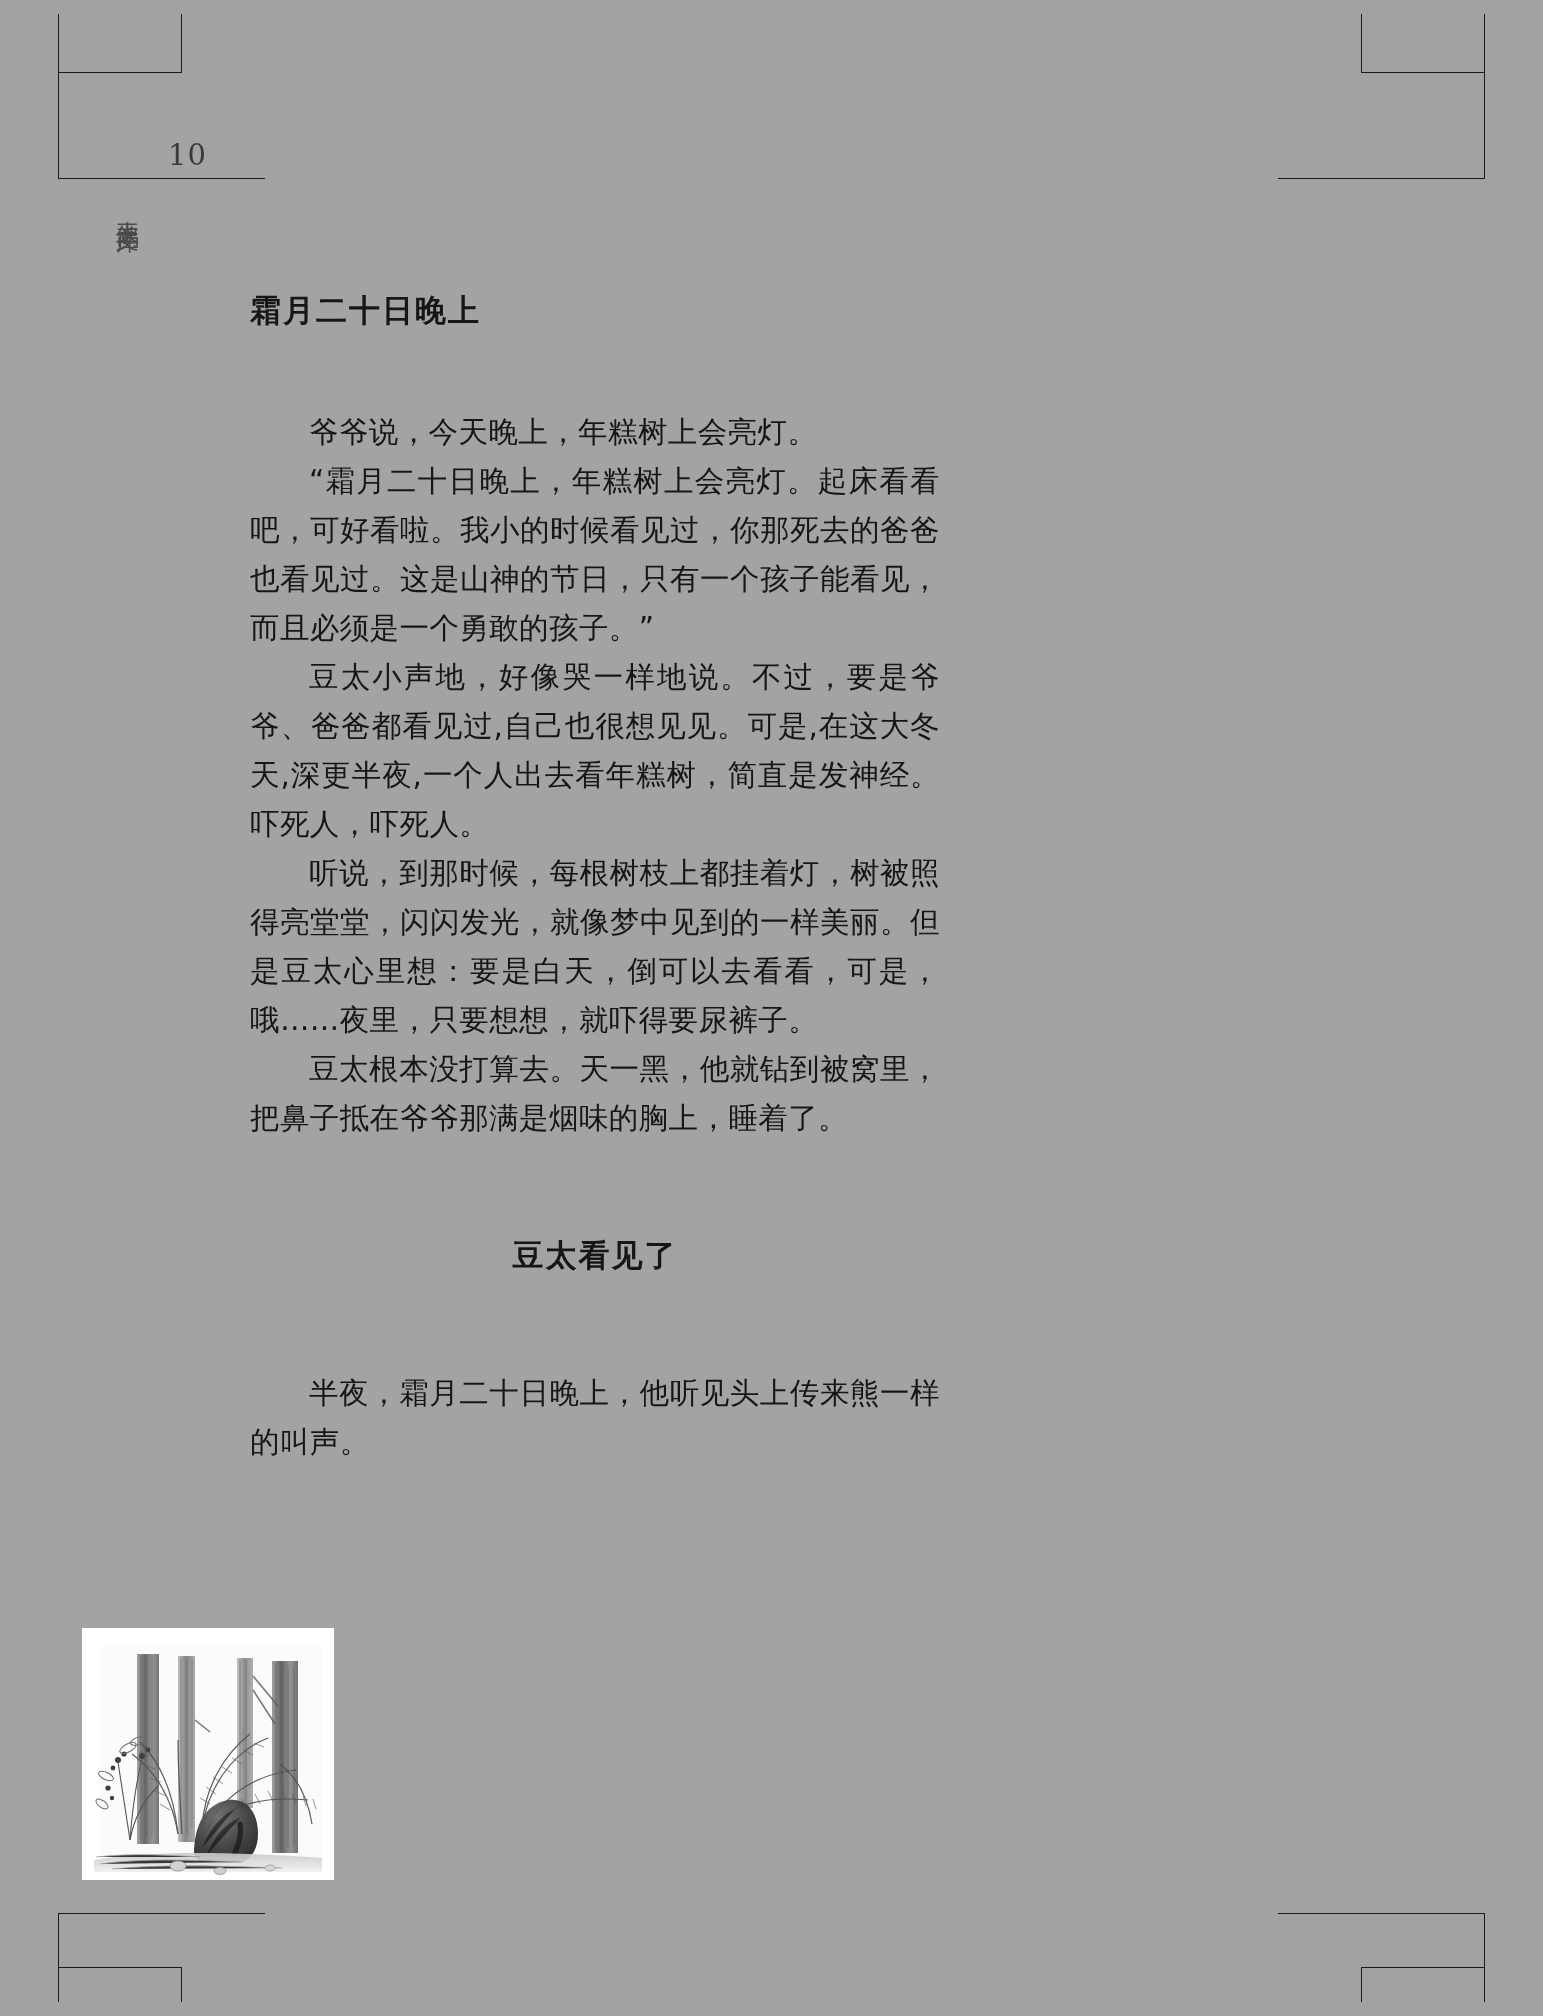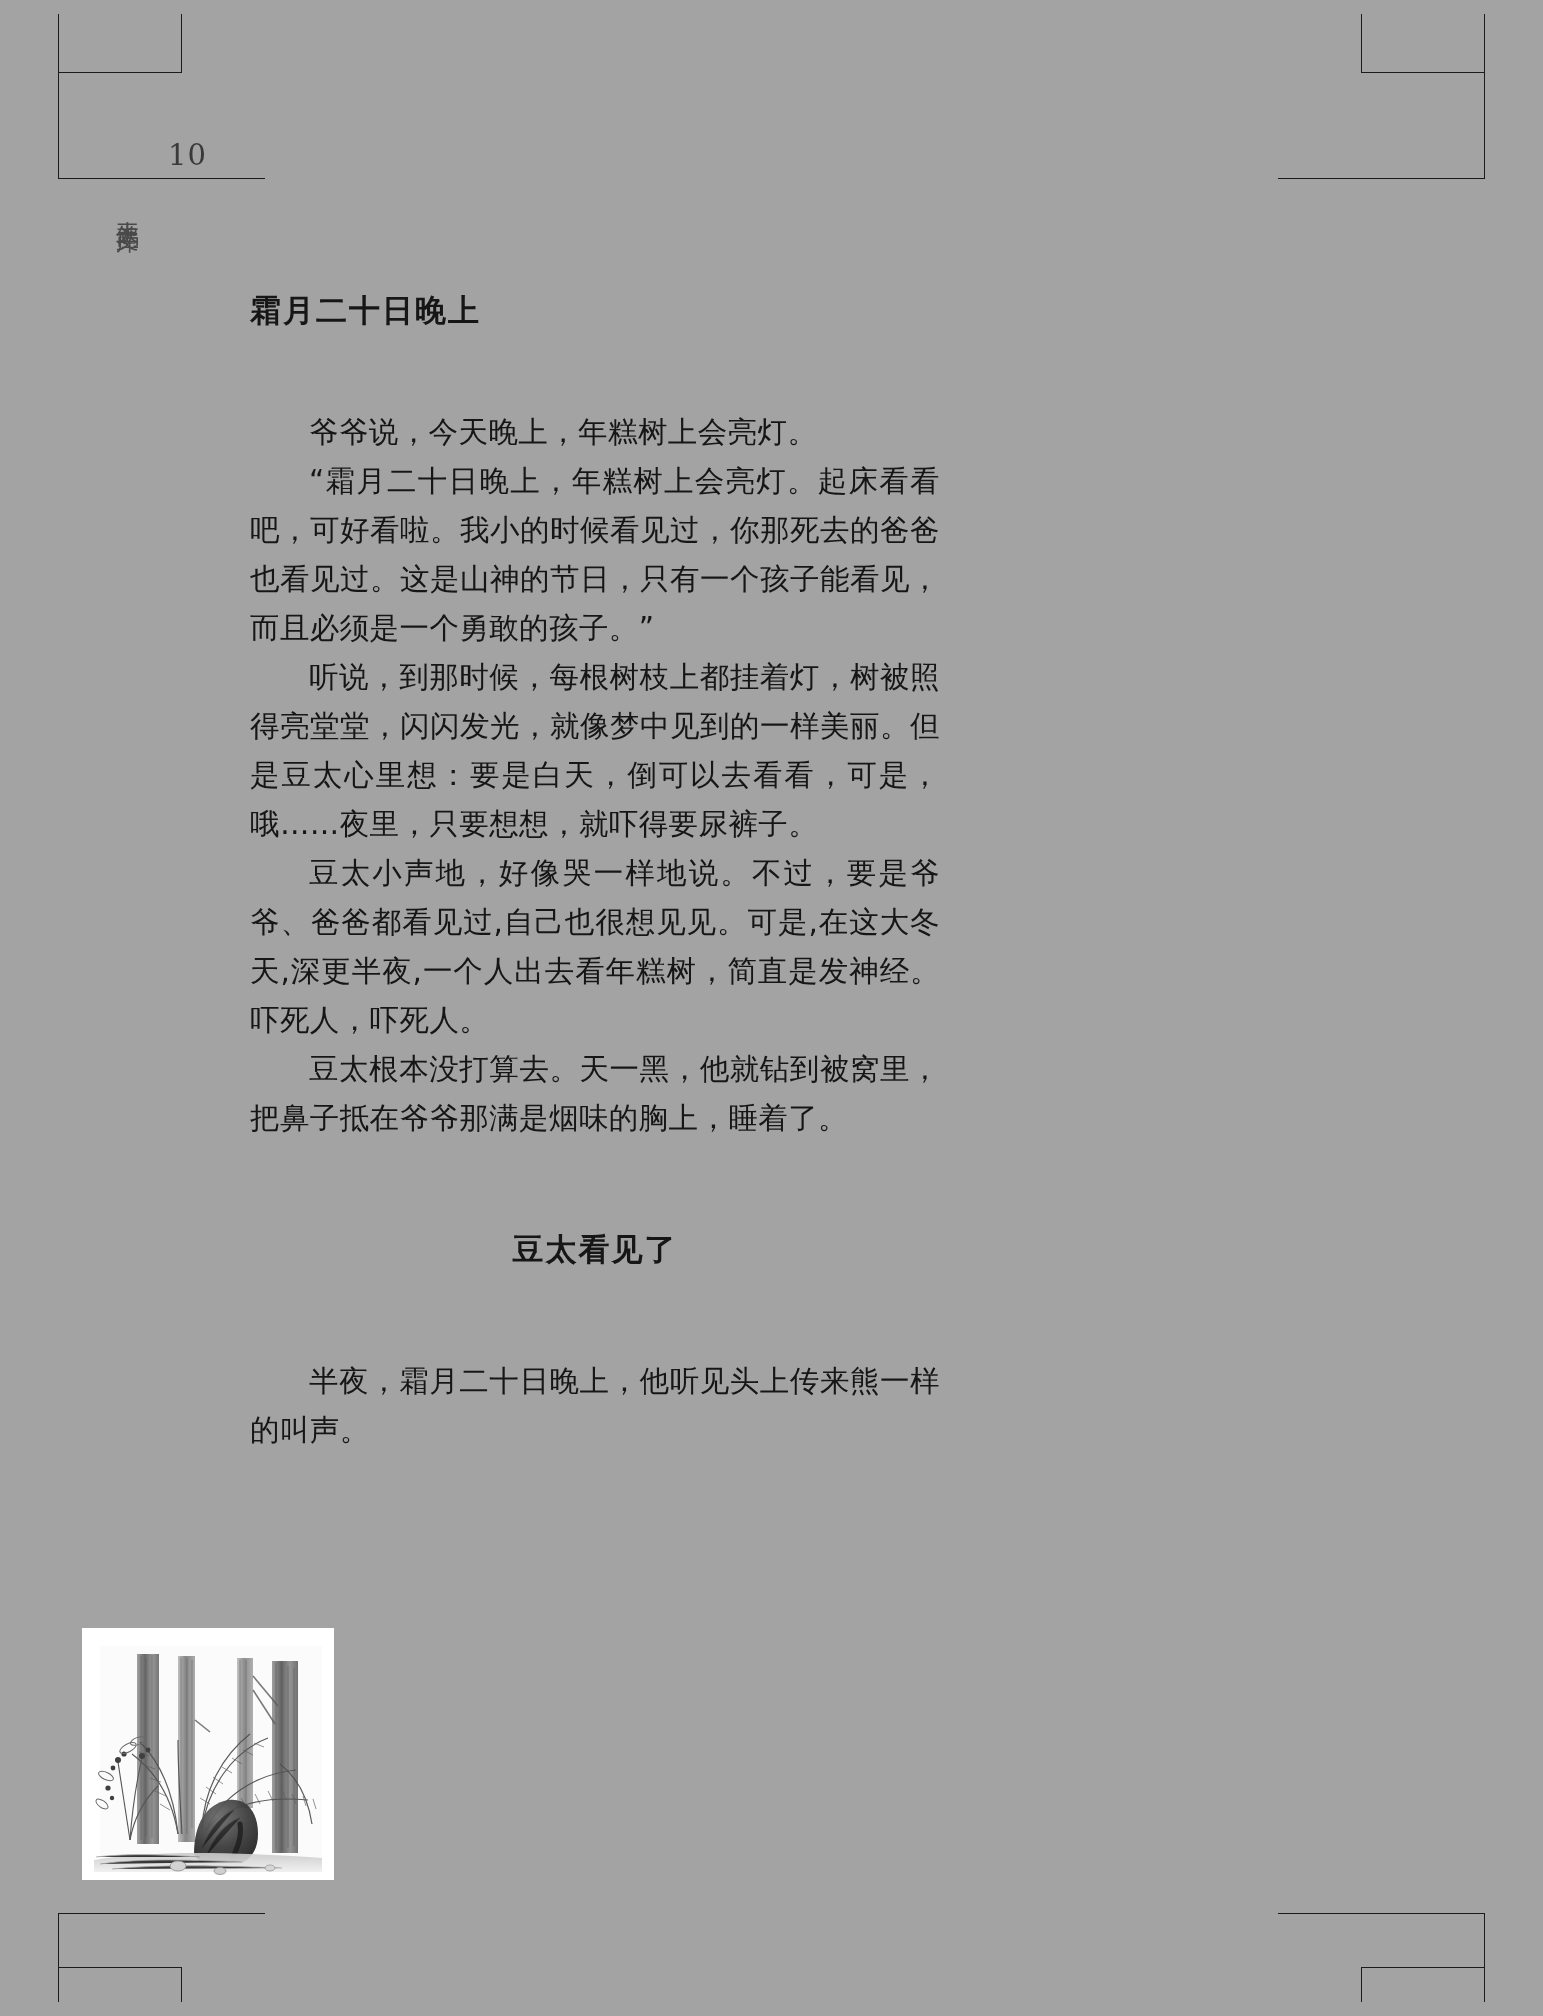--- a/index.html
+++ b/index.html
@@ -92,21 +92,21 @@
   }
   h1.section-title {
     margin: 0;
     font-size: 31px;
     font-weight: 700;
     letter-spacing: 2px;
     text-align: left;
     color: #161616;
   }
   h2.section-title-2 {
-    margin: 0;
+    margin: 6px;
     font-size: 31px;
     font-weight: 700;
     letter-spacing: 2px;
     text-align: center;
     color: #161616;
   }
   p.body {
     margin: 0;
     font-size: 29.5px;
     line-height: 49px;
@@ -164,22 +164,22 @@
 
   <div class="running-head">大王鸽文库</div>
 
   <div class="textblock">
 
     <h1 class="section-title">霜月二十日晚上</h1>
     <div class="gap-after-title"></div>
 
     <p class="body">爷爷说，今天晚上，年糕树上会亮灯。</p>
     <p class="body">“霜月二十日晚上，年糕树上会亮灯。起床看看吧，可好看啦。我小的时候看见过，你那死去的爸爸也看见过。这是山神的节日，只有一个孩子能看见，而且必须是一个勇敢的孩子。”</p>
+    <p class="body">豆太小声地，好像哭一样地说。不过，要是爷爷、爸爸都看见过,自己也很想见见。可是,在这大冬天,深更半夜,一个人出去看年糕树，简直是发神经。吓死人，吓死人。</p>
     <p class="body">听说，到那时候，每根树枝上都挂着灯，树被照得亮堂堂，闪闪发光，就像梦中见到的一样美丽。但是豆太心里想：要是白天，倒可以去看看，可是，哦……夜里，只要想想，就吓得要尿裤子。</p>
-    <p class="body">豆太小声地，好像哭一样地说。不过，要是爷爷、爸爸都看见过,自己也很想见见。可是,在这大冬天,深更半夜,一个人出去看年糕树，简直是发神经。吓死人，吓死人。</p>
     <p class="body">豆太根本没打算去。天一黑，他就钻到被窝里，把鼻子抵在爷爷那满是烟味的胸上，睡着了。</p>
 
     <div class="gap-between-sections"></div>
     <h2 class="section-title-2">豆太看见了</h2>
     <div class="gap-before-last"></div>
 
     <p class="body">半夜，霜月二十日晚上，他听见头上传来熊一样的叫声。</p>
   </div>
 
   <div class="illustration">

